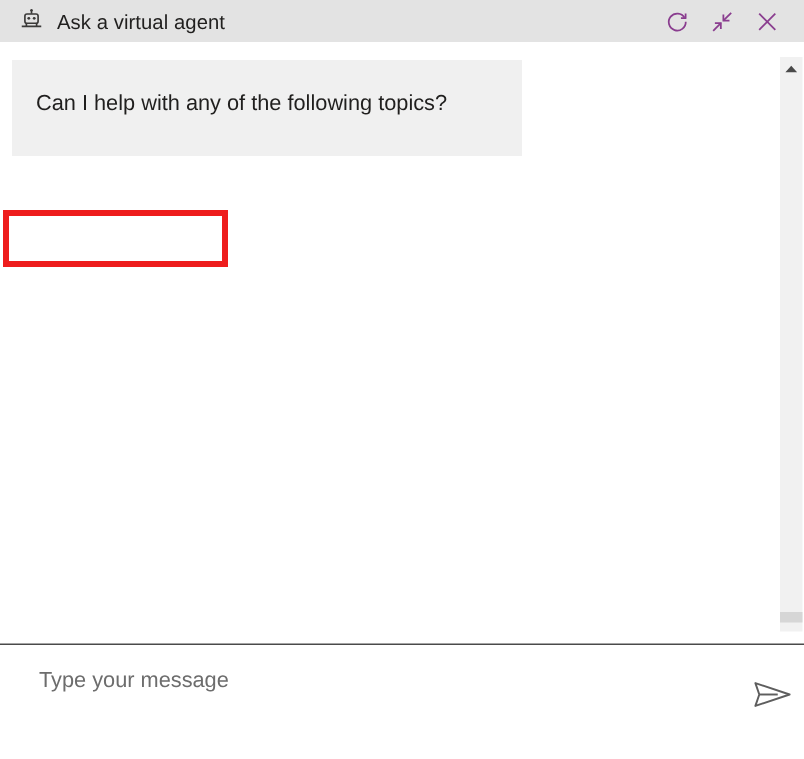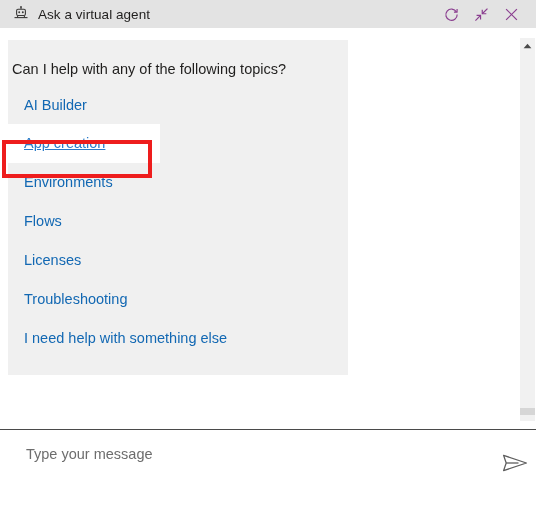--- a/index.html
+++ b/index.html
@@ -87,21 +87,21 @@
     top: 12px;
     width: 340px;
     background: #f0f0f0;
     padding: 14px 0 18px 0;
     box-sizing: border-box;
   }
 
   .prompt-line {
     font-size: 14.5px;
     color: #201f1e;
-    padding: 6px 16px 6px 4px;
+    padding: 6px 16px 6px 16px;
     line-height: 1.35;
   }
 
   .topic-list {
     list-style: none;
     margin: 0;
     padding: 0;
   }
   .topic-item {
     padding: 10px 16px 10px 16px;
@@ -285,43 +285,20 @@
             <line x1="14.7" y1="3.3" x2="3.3" y2="14.7"></line>
           </svg>
         </span>
       </button>
     </div>
   </div>
 
   <div class="convo">
     <div class="bot-card">
       <div class="prompt-line">Can I help with any of the following topics?</div>
-      <ul class="topic-list">
-        <li class="topic-item">
-          <a class="topic-link">AI Builder</a>
-        </li>
-        <li class="topic-item is-hovered">
-          <a class="topic-link">App creation</a>
-        </li>
-        <li class="topic-item">
-          <a class="topic-link">Environments</a>
-        </li>
-        <li class="topic-item">
-          <a class="topic-link">Flows</a>
-        </li>
-        <li class="topic-item">
-          <a class="topic-link">Licenses</a>
-        </li>
-        <li class="topic-item">
-          <a class="topic-link">Troubleshooting</a>
-        </li>
-        <li class="topic-item">
-          <a class="topic-link">I need help with something else</a>
-        </li>
-      </ul>
     </div>
   </div>
 
   <div class="anno-box"></div>
 
   <div class="scrollbar">
     <div class="sb-track"></div>
     <div class="sb-up">
       <span>
         <svg viewBox="0 0 9 6" width="9" height="6">

